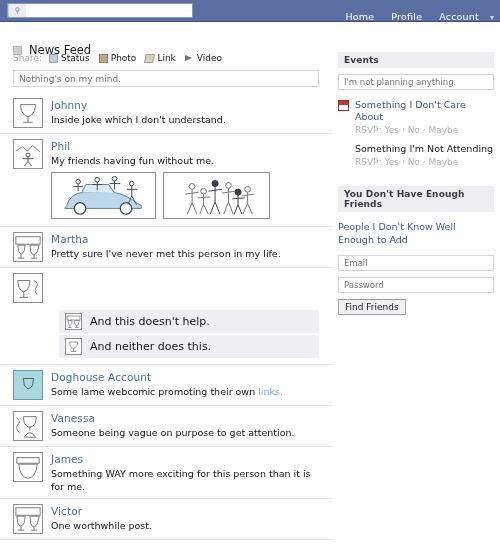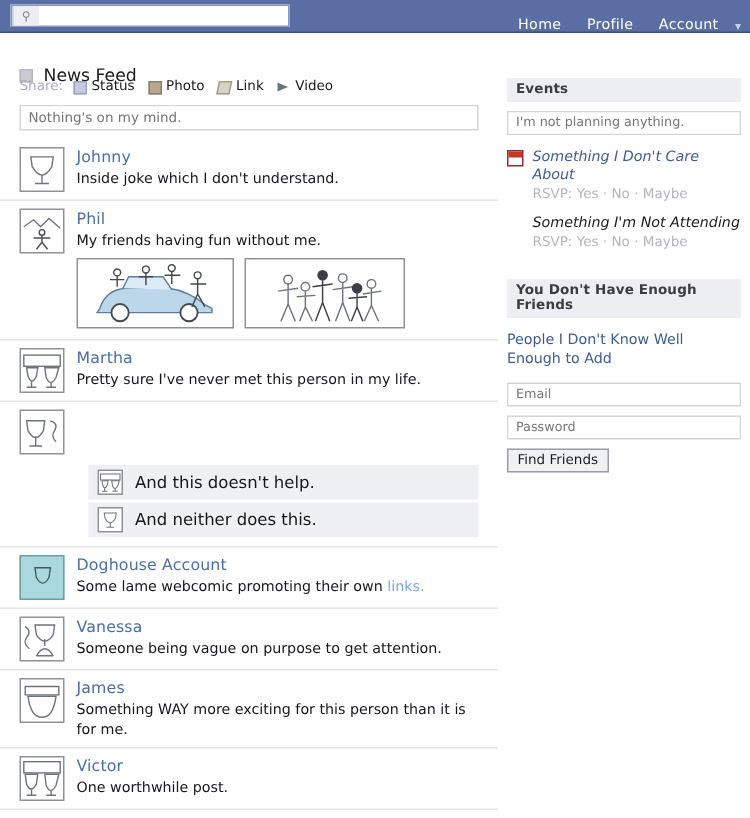--- a/index.html
+++ b/index.html
@@ -160,21 +160,21 @@
   }
   .eventrow { display: flex; gap: 6px; margin-top: 9px; }
   .cal-icon {
     width: 11px; height: 11px; flex: 0 0 11px; margin-top: 1px;
     background: #ffffff; border: 1px solid #9c2b2b; position: relative;
   }
   .cal-icon::before {
     content: ""; position: absolute; left: 0; top: 0;
     width: 100%; height: 4px; background: #c0392b;
   }
-  .evtitle { font-size: 9.5px; color: #3b5c96; line-height: 12px; cursor: pointer; font-style: italic; }
+  .evtitle { font-size: 9.5px; color: #3b5c96; line-height: 12px; cursor: pointer; }
   .evtitle.plain { color: #1b1b1b; cursor: default; }
   .rsvp {
     font-size: 9px; color: #b0b4bd; line-height: 13px;
     margin-top: 1px; padding-left: 17px;
   }
   .rsvp a { color: #b0b4bd; text-decoration: none; cursor: pointer; }
   .sbsection { margin-top: 17px; }
   .sblink {
     font-size: 9.5px; color: #3b5c96; line-height: 13px;
     margin-top: 8px; cursor: pointer;

